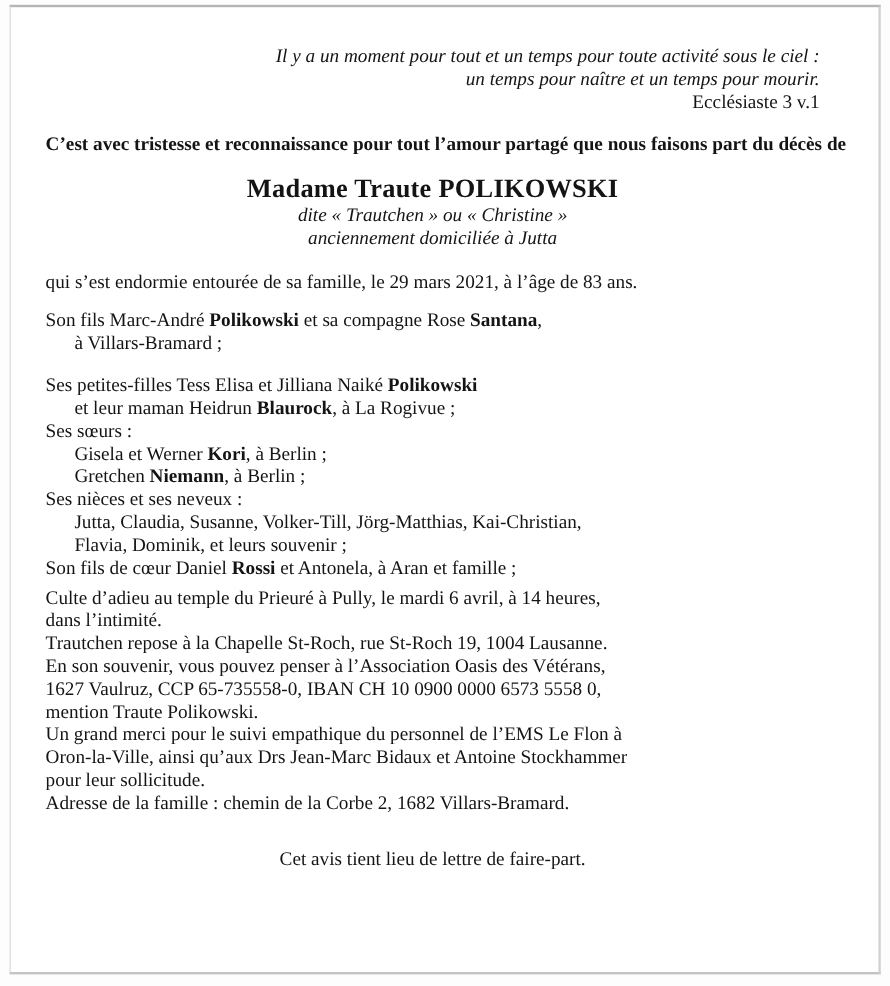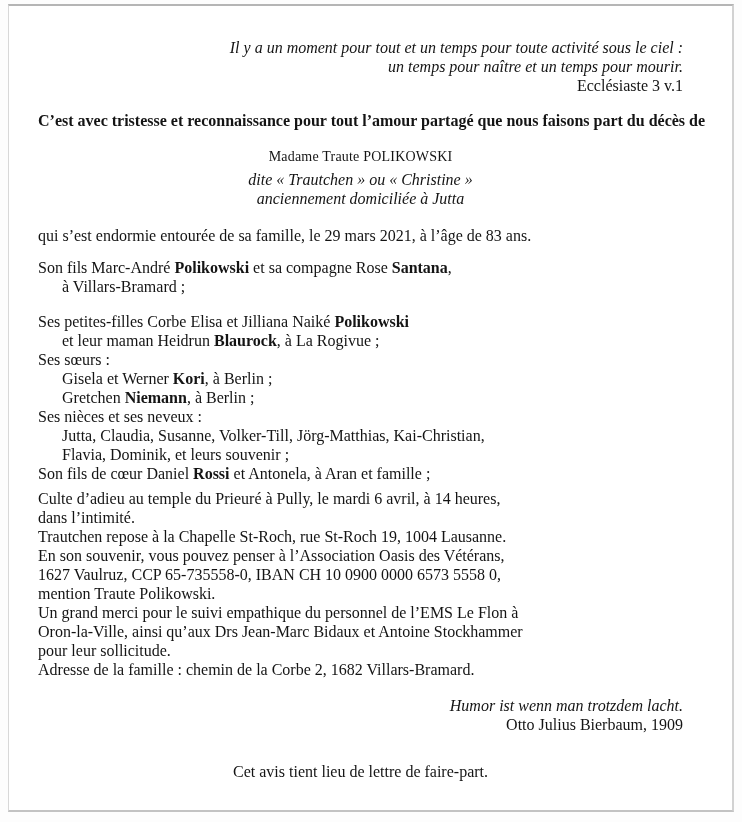--- a/index.html
+++ b/index.html
@@ -32,21 +32,21 @@
     line-height: 19px;
   }
   .italic { font-style: italic; }
   .b { font-weight: bold; }
   .line { white-space: nowrap; }
   .indent { padding-left: 24px; }
 
   .epigraph { text-align: right; }
   .intro { margin-top: 16px; font-weight: bold; }
   .name-block { text-align: center; margin-top: 14px; }
-  .name { font-weight: normal; font-size: 14px; line-height: 26px; letter-spacing: 0.2px; }
+  .name { font-weight: bold; font-size: 22px; line-height: 26px; letter-spacing: 0.2px; }
   .death { margin-top: 18px; }
   .family { margin-top: 13px; }
   .family2 { margin-top: 16px; }
   .details { margin-top: 6px; }
   .quote { margin-top: 17px; text-align: right; }
   .footer { margin-top: 28px; text-align: center; }
 </style>
 </head>
 <body>
 
@@ -67,21 +67,21 @@
   </div>
 
   <div class="death line">qui s’est endormie entourée de sa famille, le 29 mars 2021, à l’âge de 83 ans.</div>
 
   <div class="family">
       <div class="line"><span>Son fils Marc-André </span><span class="b">Polikowski</span><span> et sa compagne Rose </span><span class="b">Santana</span><span>,</span></div>
       <div class="line indent"><span>à Villars-Bramard ;</span></div>
     </div>
 
   <div class="family family2">
-      <div class="line"><span>Ses petites-filles Corbe Elisa et Jilliana Naiké </span><span class="b">Polikowski</span></div>
+      <div class="line"><span>Ses petites-filles Tess Elisa et Jilliana Naiké </span><span class="b">Polikowski</span></div>
       <div class="line indent"><span>et leur maman Heidrun </span><span class="b">Blaurock</span><span>, à La Rogivue ;</span></div>
       <div class="line"><span>Ses sœurs :</span></div>
       <div class="line indent"><span>Gisela et Werner </span><span class="b">Kori</span><span>, à Berlin ;</span></div>
       <div class="line indent"><span>Gretchen </span><span class="b">Niemann</span><span>, à Berlin ;</span></div>
       <div class="line"><span>Ses nièces et ses neveux :</span></div>
       <div class="line indent"><span>Jutta, Claudia, Susanne, Volker-Till, Jörg-Matthias, Kai-Christian,</span></div>
       <div class="line indent"><span>Flavia, Dominik, et leurs souvenir ;</span></div>
       <div class="line"><span>Son fils de cœur Daniel </span><span class="b">Rossi</span><span> et Antonela, à Aran et famille ;</span></div>
     </div>
 
@@ -91,20 +91,16 @@
       <div class="line"><span>Trautchen repose à la Chapelle St-Roch, rue St-Roch 19, 1004 Lausanne.</span></div>
       <div class="line"><span>En son souvenir, vous pouvez penser à l’Association Oasis des Vétérans,</span></div>
       <div class="line"><span>1627 Vaulruz, CCP 65-735558-0, IBAN CH 10 0900 0000 6573 5558 0,</span></div>
       <div class="line"><span>mention Traute Polikowski.</span></div>
       <div class="line"><span>Un grand merci pour le suivi empathique du personnel de l’EMS Le Flon à</span></div>
       <div class="line"><span>Oron-la-Ville, ainsi qu’aux Drs Jean-Marc Bidaux et Antoine Stockhammer</span></div>
       <div class="line"><span>pour leur sollicitude.</span></div>
       <div class="line"><span>Adresse de la famille : chemin de la Corbe 2, 1682 Villars-Bramard.</span></div>
     </div>
 
-  <div class="quote">
-    <div class="italic">Humor ist wenn man trotzdem lacht.</div>
-    <div>Otto Julius Bierbaum, 1909</div>
-  </div>
 
   <div class="footer">Cet avis tient lieu de lettre de faire-part.</div>
 
 </div>
 
 </body></html>

